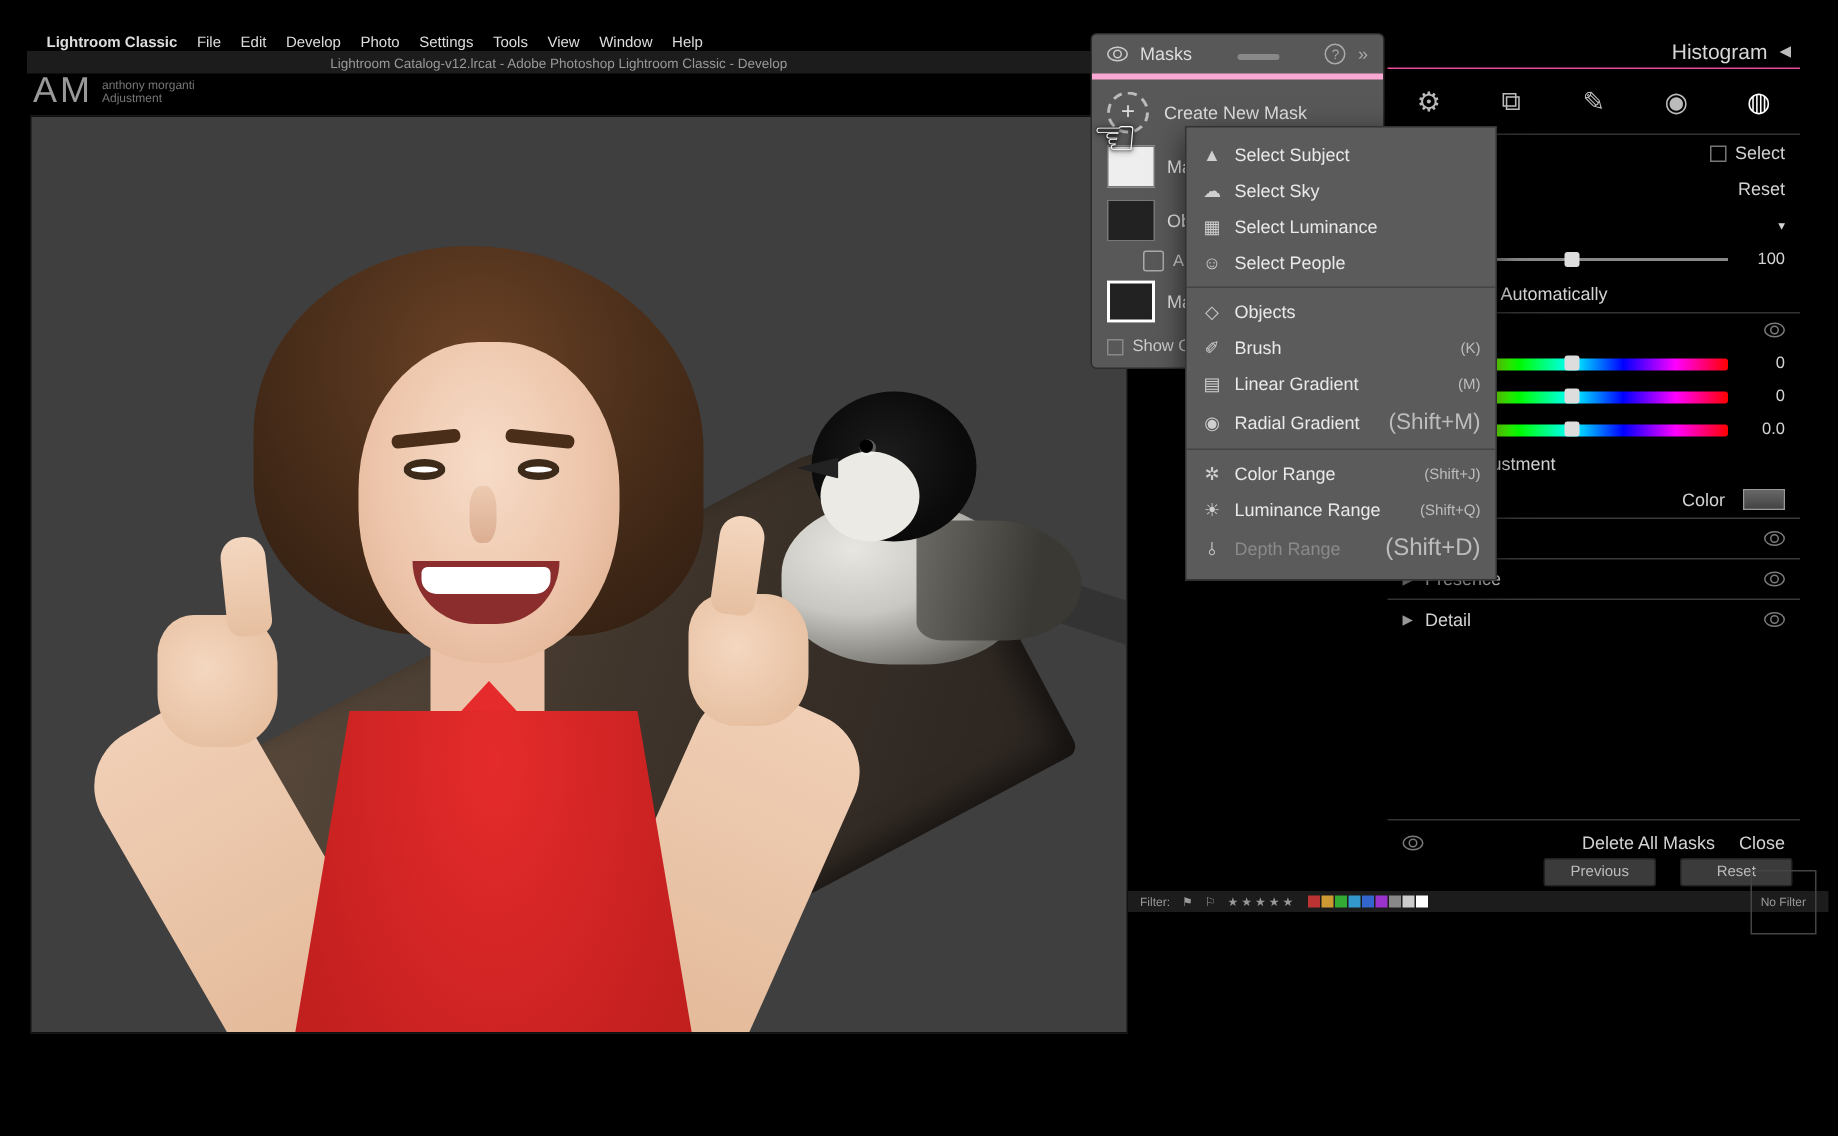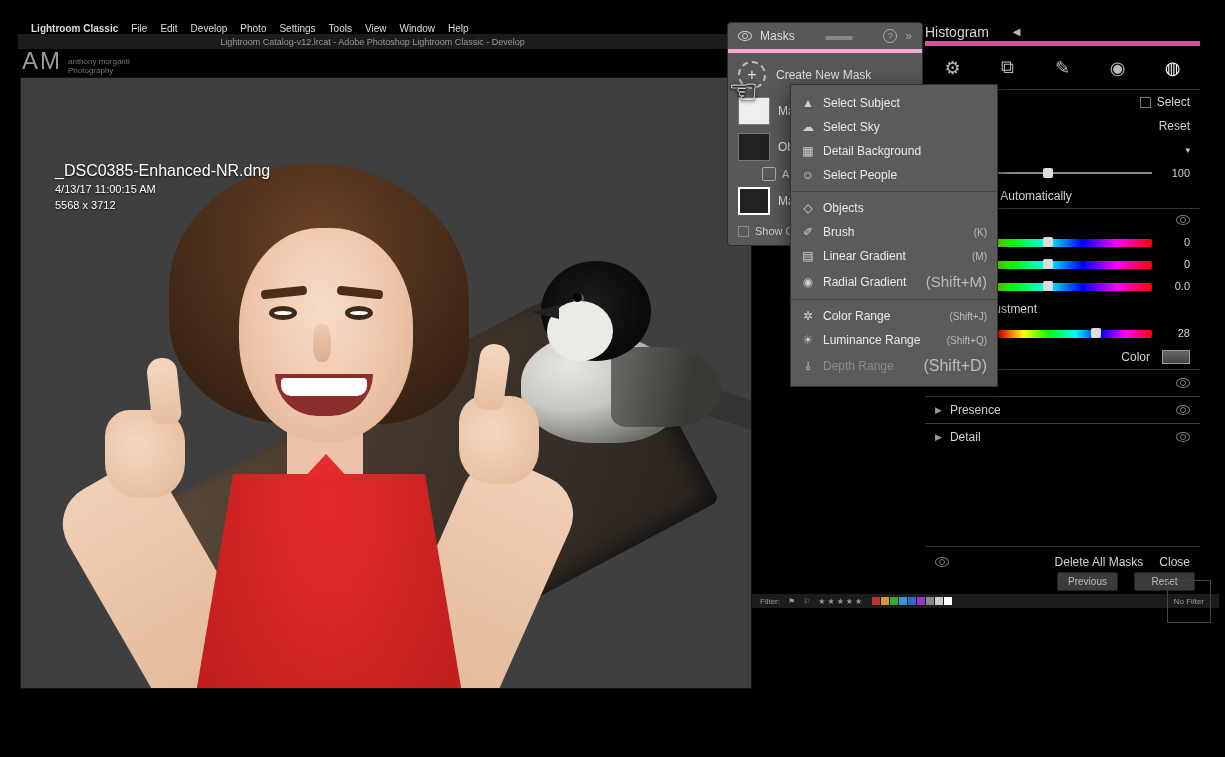--- a/index.html
+++ b/index.html
@@ -1,21 +1,21 @@
 <!DOCTYPE html>
 <html><head>
 <meta charset="utf-8">
 <style>
 *{margin:0;padding:0;box-sizing:border-box;font-family:-apple-system,"Helvetica Neue",Arial,sans-serif;user-select:none}
 body{background:#000;width:1225px;height:757px;overflow:hidden;position:relative;color:#d6d6d6}
 .menubar{position:absolute;top:20px;left:18px;right:0;height:16px;display:flex;align-items:center;font-size:10px;color:#ddd;gap:13px}
 .menubar .apple{font-size:12px;line-height:12px}
 .menubar .appname{font-weight:700}
 .titlebar{position:absolute;top:34px;left:18px;right:498px;height:15px;background:#1c1c1c;color:#999;font-size:9px;display:flex;align-items:center;justify-content:center}
-.logo{position:absolute;top:47px;left:22px;display:flex;align-items:flex-end;gap:6px}
+.logo{position:absolute;top:47px;left:22px;display:flex;align-items:center;gap:6px}
 .logo .am{font-size:24px;font-weight:300;letter-spacing:2px;color:#999}
 .logo .sub{font-size:8px;line-height:9px;color:#777}
 .canvas{position:absolute;top:77px;left:20px;width:732px;height:612px;background:#3f3f3f;border:1px solid #111;overflow:hidden}
 .branch{position:absolute;left:148px;top:300px;width:520px;height:260px;background:linear-gradient(135deg,#5a4a3c 0%,#3d332a 50%,#2a2420 100%);transform:rotate(-28deg);border-radius:20px 80px 8px 60px;box-shadow:inset -10px -8px 20px rgba(0,0,0,.5)}
 .bird{position:absolute;left:460px;top:165px;width:260px;height:260px}
 .bird-body{position:absolute;left:40px;top:90px;width:160px;height:110px;background:radial-gradient(ellipse at 30% 30%,#e8e6e0 0%,#c9c7c1 40%,#6c6a64 80%);border-radius:50% 60% 45% 50%}
 .bird-head{position:absolute;left:60px;top:18px;width:110px;height:100px;background:radial-gradient(circle at 45% 45%,#1d1d1d 0%,#0a0a0a 65%);border-radius:50%}
 .bird-cheek{position:absolute;left:66px;top:58px;width:66px;height:60px;background:#eceae4;border-radius:50%}
 .bird-beak{position:absolute;left:50px;top:62px;width:28px;height:14px;background:#222;clip-path:polygon(0 50%,100% 0,100% 100%)}
 .bird-wing{position:absolute;left:130px;top:104px;width:110px;height:80px;background:linear-gradient(100deg,#6c6a64 0%,#3a3934 70%);border-radius:0 70% 60% 20%}
@@ -67,40 +67,40 @@
 .sub-ico{width:14px;height:14px;border:1px solid #aaa;border-radius:2px}
 .chk-row{display:flex;align-items:center;gap:6px;padding:6px 10px 0;font-size:11px;color:#ccc}
 .chk{width:11px;height:11px;border:1px solid #888}
 .menu{position:absolute;top:84px;left:790px;width:208px;background:#5b5b5b;border:1px solid #333;box-shadow:0 6px 18px rgba(0,0,0,.6);z-index:10;padding:6px 0}
 .menu-item{display:flex;align-items:center;justify-content:space-between;padding:5px 10px;font-size:12px;color:#e9e9e9}
 .menu-item.disabled{color:#8a8a8a}
 .menu-item .mi-l{display:flex;align-items:center;gap:8px}
 .menu-ico{width:14px;height:14px;display:inline-flex;align-items:center;justify-content:center;color:#cfcfcf;font-size:12px}
 .menu-sep{height:1px;background:#444;margin:4px 0}
 .right{position:absolute;top:22px;right:25px;width:275px;bottom:158px}
-.histbar{height:24px;display:flex;align-items:center;gap:24px;padding-right:6px;font-size:14px;color:#d6d6d6;border-bottom:5px solid #ec4899}
+.histbar{height:24px;display:flex;align-items:center;justify-content:flex-end;gap:8px;padding-right:6px;font-size:14px;color:#d6d6d6;border-bottom:1px solid #ec4899}
 .histbar .tri{font-size:10px;color:#bbb}
 .toolrow{height:44px;display:flex;align-items:center;justify-content:space-around;border-bottom:1px solid #333}
 .toolrow span{font-size:18px;color:#bbb;width:30px;text-align:center}
 .toolrow span.active{color:#fff}
 .row{display:flex;align-items:center;justify-content:space-between;padding:5px 10px;font-size:12px;color:#d3d3d3}
 .row .ck{width:11px;height:11px;border:1px solid #777;margin-right:6px}
 .row.right-al{justify-content:flex-end}
 .slider{position:relative;height:10px;flex:1;margin:0 8px}
 .track{position:absolute;top:4px;left:0;right:0;height:2px;background:#888}
 .knob{position:absolute;top:0;width:10px;height:10px;background:#ddd;border-radius:2px;transform:translateX(-50%)}
 .val{width:30px;text-align:right;font-size:11px;color:#d3d3d3}
 .hue-track{position:absolute;top:2px;left:0;right:0;height:8px;background:linear-gradient(90deg,red,#ff0,#0f0,#0ff,#00f,#f0f,red);border-radius:2px}
 .section-row{display:flex;align-items:center;gap:8px;padding:6px 10px;font-size:12px;color:#d3d3d3;border-top:1px solid #3a3a3a}
 .section-row .tri{font-size:9px;color:#999}
 .section-row .eye2{margin-left:auto;opacity:.6}
 .well{width:28px;height:14px;border:1px solid #999;background:linear-gradient(#666,#444)}
 .footer{position:absolute;right:25px;top:546px;width:275px;display:flex;align-items:center;justify-content:flex-end;gap:16px;padding:8px 10px;font-size:12px;color:#d3d3d3;border-top:1px solid #333}
 .footer .eye3{margin-right:auto;opacity:.6}
-.btnrow{position:absolute;right:30px;top:572px;width:138px;display:flex;gap:16px}
+.btnrow{position:absolute;right:30px;top:572px;width:166px;display:flex;gap:16px}
 .btn{flex:1;background:#3b3b3b;border:1px solid #222;color:#bcbcbc;font-size:10px;text-align:center;padding:3px 0;border-radius:2px}
 .filterbar{position:absolute;top:594px;left:752px;right:6px;height:14px;background:#1c1c1c;display:flex;align-items:center;gap:8px;padding:0 8px;font-size:8px;color:#999}
 .filterbar .stars{letter-spacing:2px}
 .filterbar .swatches{display:flex;gap:1px}
 .filterbar .sw{width:8px;height:8px}
 .filterbar .nf{margin-left:auto;border:1px solid #444;padding:16px 6px}
 </style>
 </head>
 <body>
 
@@ -117,21 +117,21 @@
   <span>Window</span>
   <span>Help</span>
 </div>
 
 <div class="titlebar">
     <span>Lightroom Catalog-v12.lrcat - Adobe Photoshop Lightroom Classic - Develop</span>
   </div>
 
 <div class="logo">
   <span class="am">AM</span>
-  <span class="sub"><span>anthony morganti</span><br><span>Photography</span></span>
+  <span class="sub"><span>anthony morganti</span><br><span>Adjustment</span></span>
 </div>
 
 <div class="canvas">
   <div class="branch"></div>
   <div class="bird">
     <div class="bird-tail"></div>
       <div class="bird-body"></div>
       <div class="bird-wing"></div>
     <div class="bird-head"></div>
       <div class="bird-cheek"></div>
@@ -152,25 +152,20 @@
       <div class="eye r"></div>
     <div class="nose"></div>
     <div class="mouth">
         <div class="teeth"></div>
       </div>
     <div class="fist l"></div>
       <div class="thumb l"></div>
     <div class="fist r"></div>
       <div class="thumb r"></div>
   </div>
-  <div class="fileinfo">
-    <div class="fn">_DSC0385-Enhanced-NR.dng</div>
-    <div>4/13/17 11:00:15 AM</div>
-    <div>5568 x 3712</div>
-  </div>
 </div>
 
 <div class="masks-panel">
   <div class="masks-hdr">
     <span class="eyeico"></span>
     <span>Masks</span>
     <span class="handle"><span></span></span>
     <span class="q">?</span>
     <span class="chev">»</span>
   </div>
@@ -212,21 +207,21 @@
     <div class="menu-item">
       <span class="mi-l">
         <span class="menu-ico">☁</span>
         <span>Select Sky</span>
       </span>
       <span style="font-size:10px;color:#bcbcbc"></span>
     </div>
     <div class="menu-item">
       <span class="mi-l">
         <span class="menu-ico">▦</span>
-        <span>Detail Background</span>
+        <span>Select Luminance</span>
       </span>
       <span style="font-size:10px;color:#bcbcbc"></span>
     </div>
     <div class="menu-item">
       <span class="mi-l">
         <span class="menu-ico">☺</span>
         <span>Select People</span>
       </span>
       <span style="font-size:10px;color:#bcbcbc"></span>
     </div>
@@ -338,28 +333,20 @@
   <div class="row">
     <div class="slider">
         <div class="hue-track"></div>
         <div class="knob" style="left:50%"></div>
       </div>
     <span class="val">0.0</span>
   </div>
   <div class="row">
       <span>se Fine Adjustment</span>
     </div>
-  <div class="row">
-    <span>Saturation</span>
-    <div class="slider">
-        <div class="hue-track"></div>
-        <div class="knob" style="left:64%"></div>
-      </div>
-    <span class="val">28</span>
-  </div>
   <div class="row" style="justify-content:flex-end;gap:12px">
     <span>Color</span>
     <span class="well"></span>
   </div>
 
   <div class="section-row">
       <span class="tri">▶</span>
       <span>Curve</span>
       <span class="eyeico eye2"></span>
     </div>

